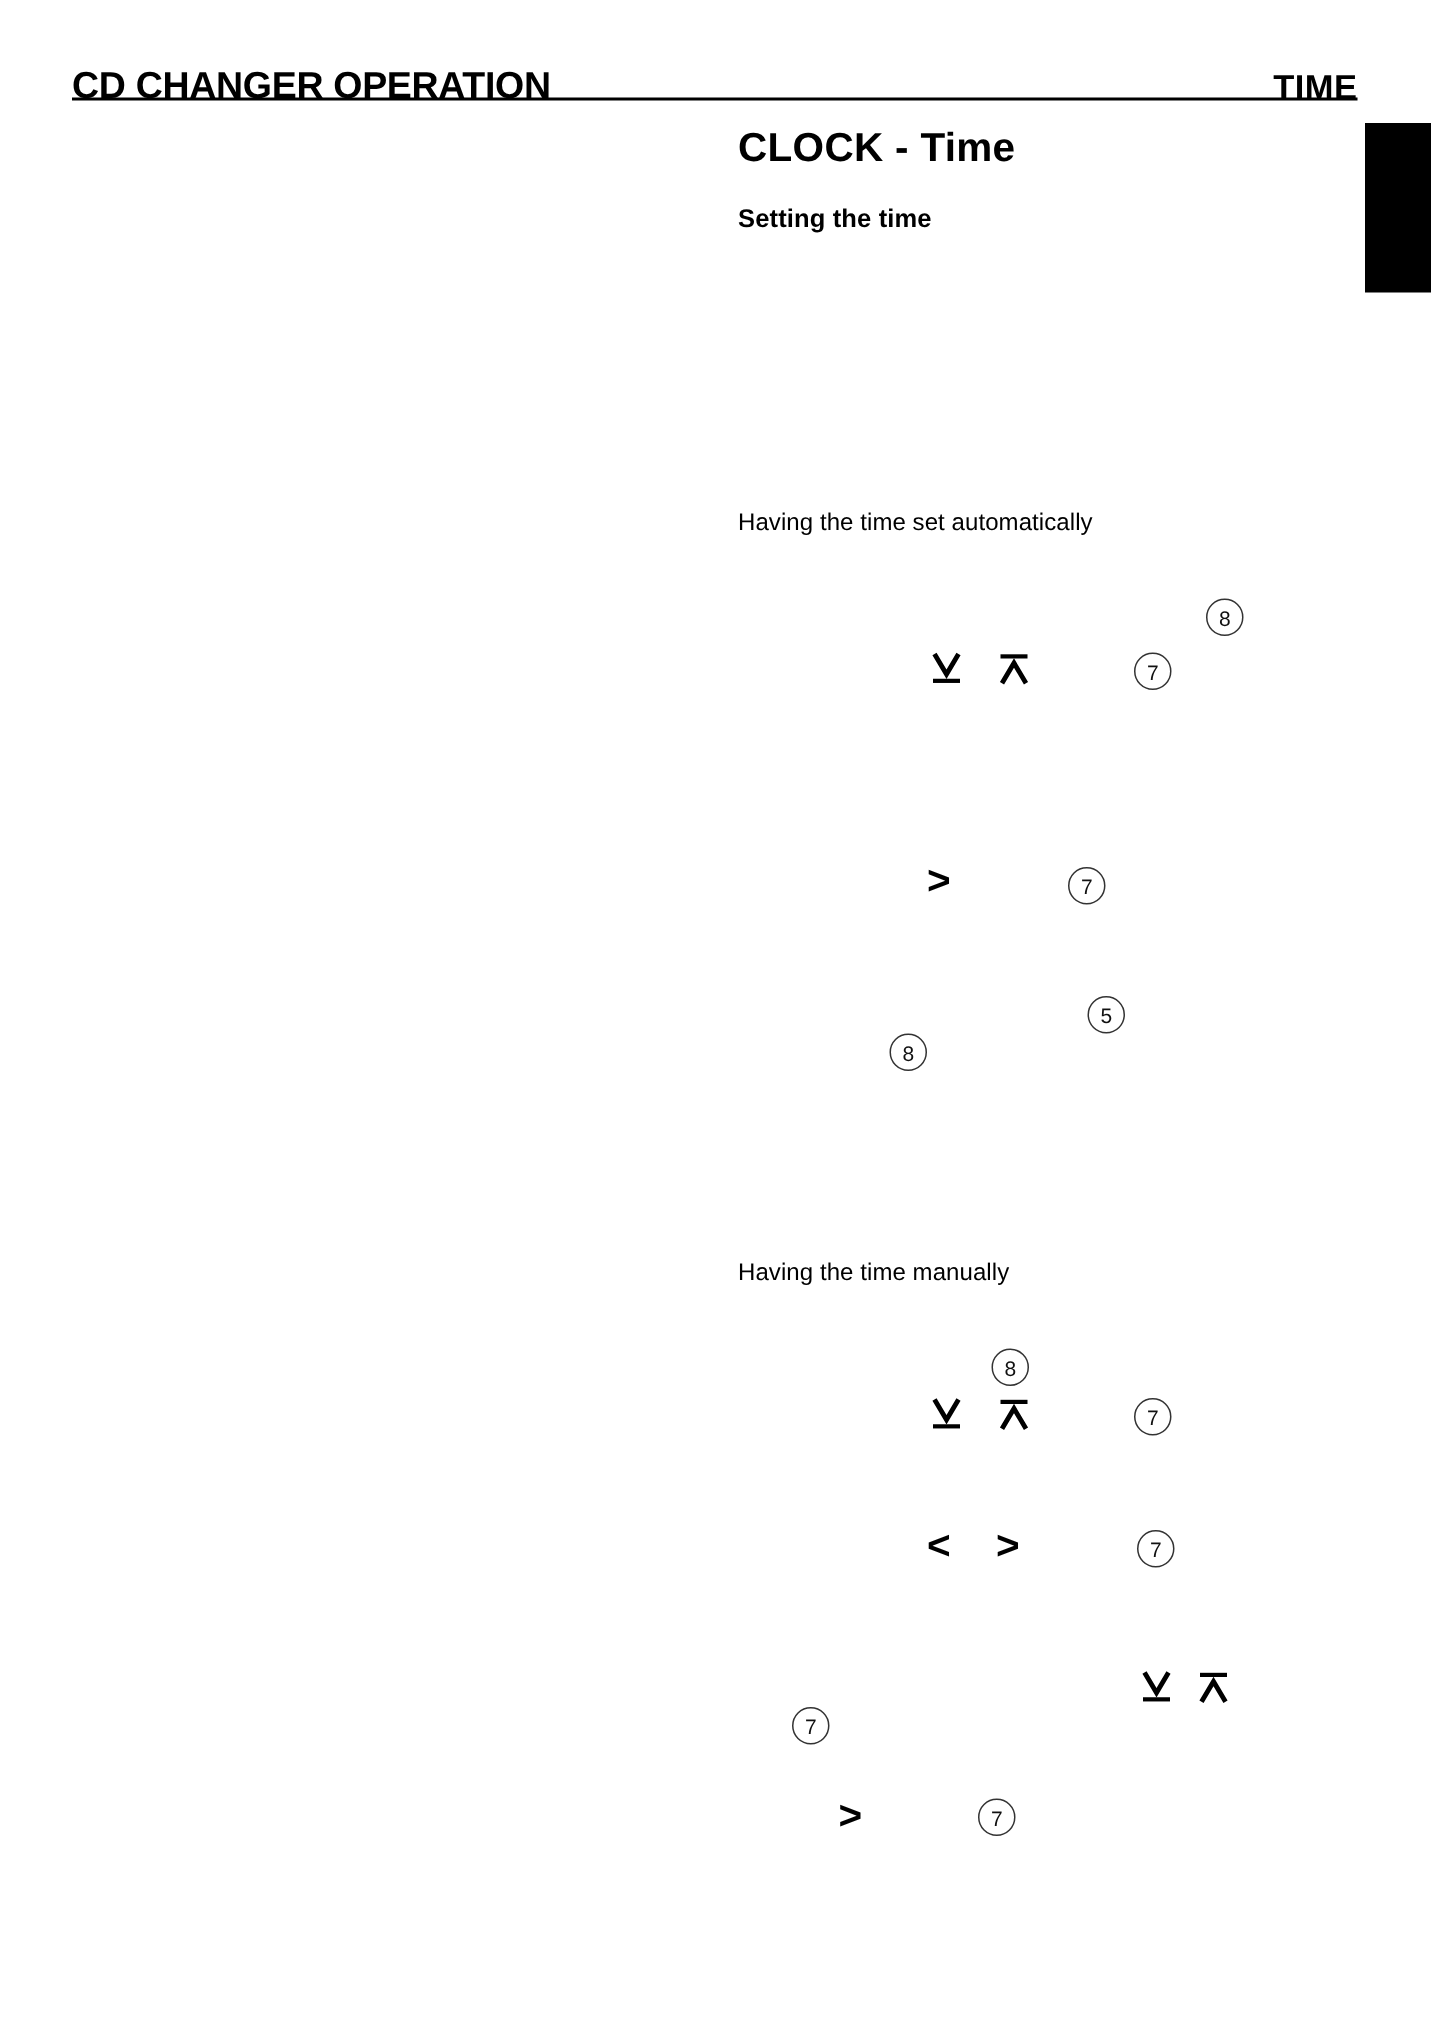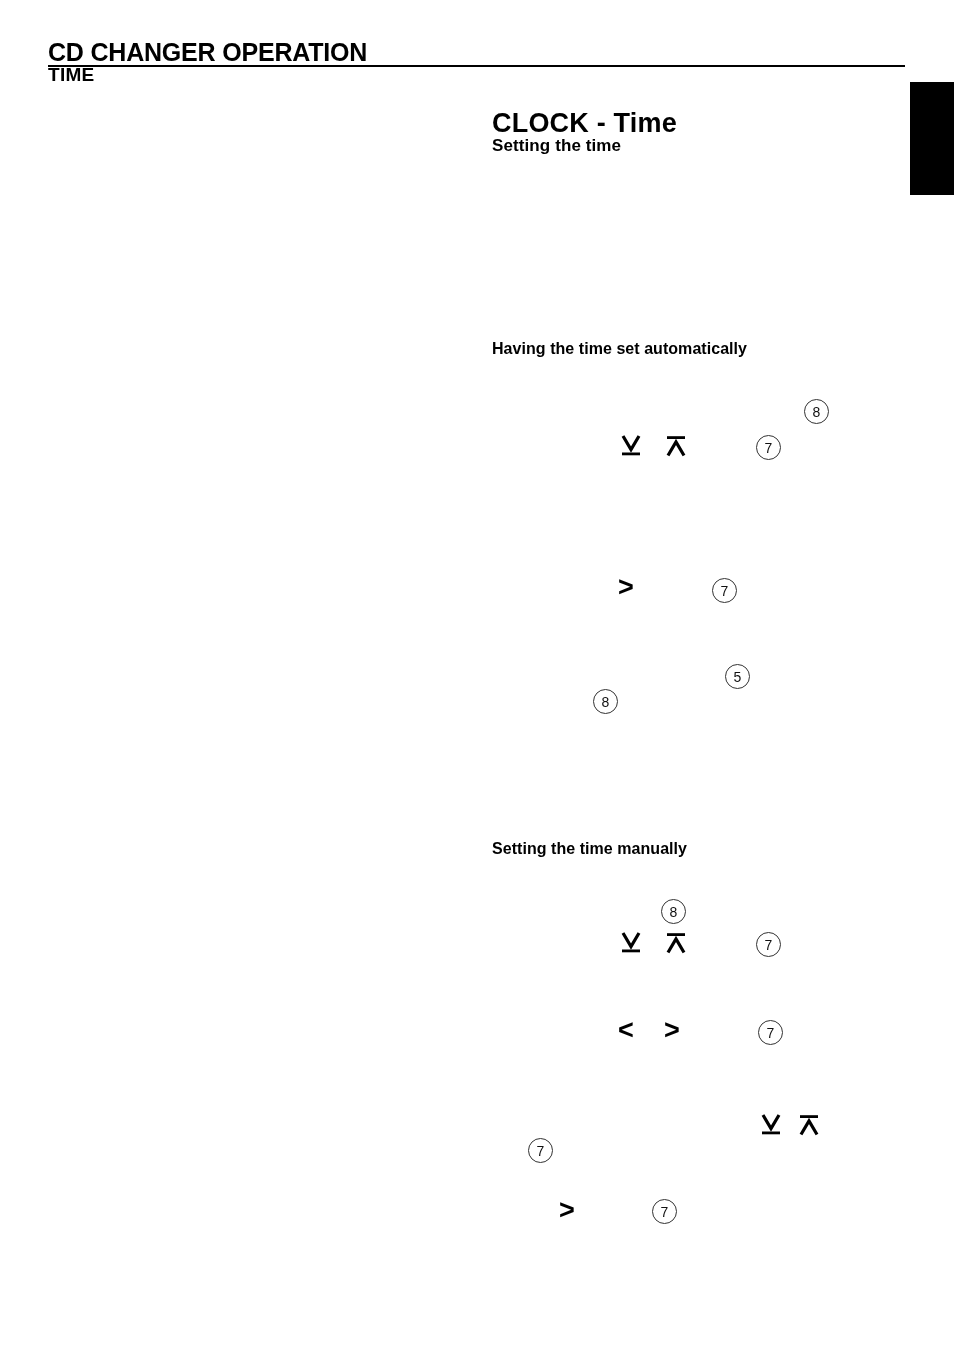--- a/index.html
+++ b/index.html
@@ -18,37 +18,36 @@
 
   .page {
     position: absolute;
     inset: 0;
   }
 
   
   .header {
     position: absolute;
     left: 48px;
-    top: 40px;
+    top: 28px;
     width: 857px;
     height: 42px;
     display: flex;
-    align-items: flex-start;
+    align-items: flex-end;
     justify-content: space-between;
-    flex-direction: column;
   }
   .header-left {
     font-size: 25px;
     font-weight: bold;
     letter-spacing: -0.2px;
     line-height: 1;
     white-space: nowrap;
   }
   .header-right {
-    font-size: 19px;
+    font-size: 23px;
     font-weight: bold;
     letter-spacing: 0.3px;
     line-height: 1;
     white-space: nowrap;
   }
   .header-rule {
     position: absolute;
     left: 48px;
     top: 65px;
     width: 857px;
@@ -85,37 +84,36 @@
   
   .title-main {
     position: absolute;
     left: 0px;
     top: 3px;
     font-size: 27px;
     font-weight: bold;
     letter-spacing: 0.2px;
     line-height: 1.15;
     white-space: nowrap;
-    margin-top: 25px;
   }
   .title-sub {
     position: absolute;
     left: 0px;
     top: 56px;
     font-size: 17px;
     font-weight: bold;
     letter-spacing: 0.1px;
     line-height: 1.15;
     white-space: nowrap;
   }
   .section-head {
     position: absolute;
     left: 0px;
     font-size: 16px;
-    font-weight: bold;
+    font-weight: normal;
     letter-spacing: 0.05px;
     line-height: 1.2;
     white-space: nowrap;
   }
   .sec-auto   { top: 259px; }
   .sec-manual { top: 759px; }
 
   
   .glyph-arrow {
     position: absolute;
@@ -242,21 +240,21 @@
     <div class="callout" style="left:264px; top:355px;">7</div>
 
     <div class="chev" style="left:126px; top:494px;">&gt;</div>
 
     <div class="callout" style="left:220px; top:498px;">7</div>
 
     <div class="callout" style="left:233px; top:584px;">5</div>
 
     <div class="callout" style="left:101px; top:609px;">8</div>
 
-    <div class="section-head sec-manual">Setting the time manually</div>
+    <div class="section-head sec-manual">Having the time manually</div>
 
     <div class="callout" style="left:169px; top:819px;">8</div>
 
     <div class="glyph-arrow" style="left:128px; top:850px;">
       <svg viewBox="0 0 22 26" xmlns="http://www.w3.org/2000/svg">
         <path d="M3.0 3.0 L11 16.5 L19 3.0" fill="none" stroke="#000" stroke-width="3.2" stroke-linecap="butt" stroke-linejoin="miter"></path>
         <rect x="2.0" y="19.5" width="18" height="2.8" fill="#000"></rect>
       </svg>
     </div>
 

